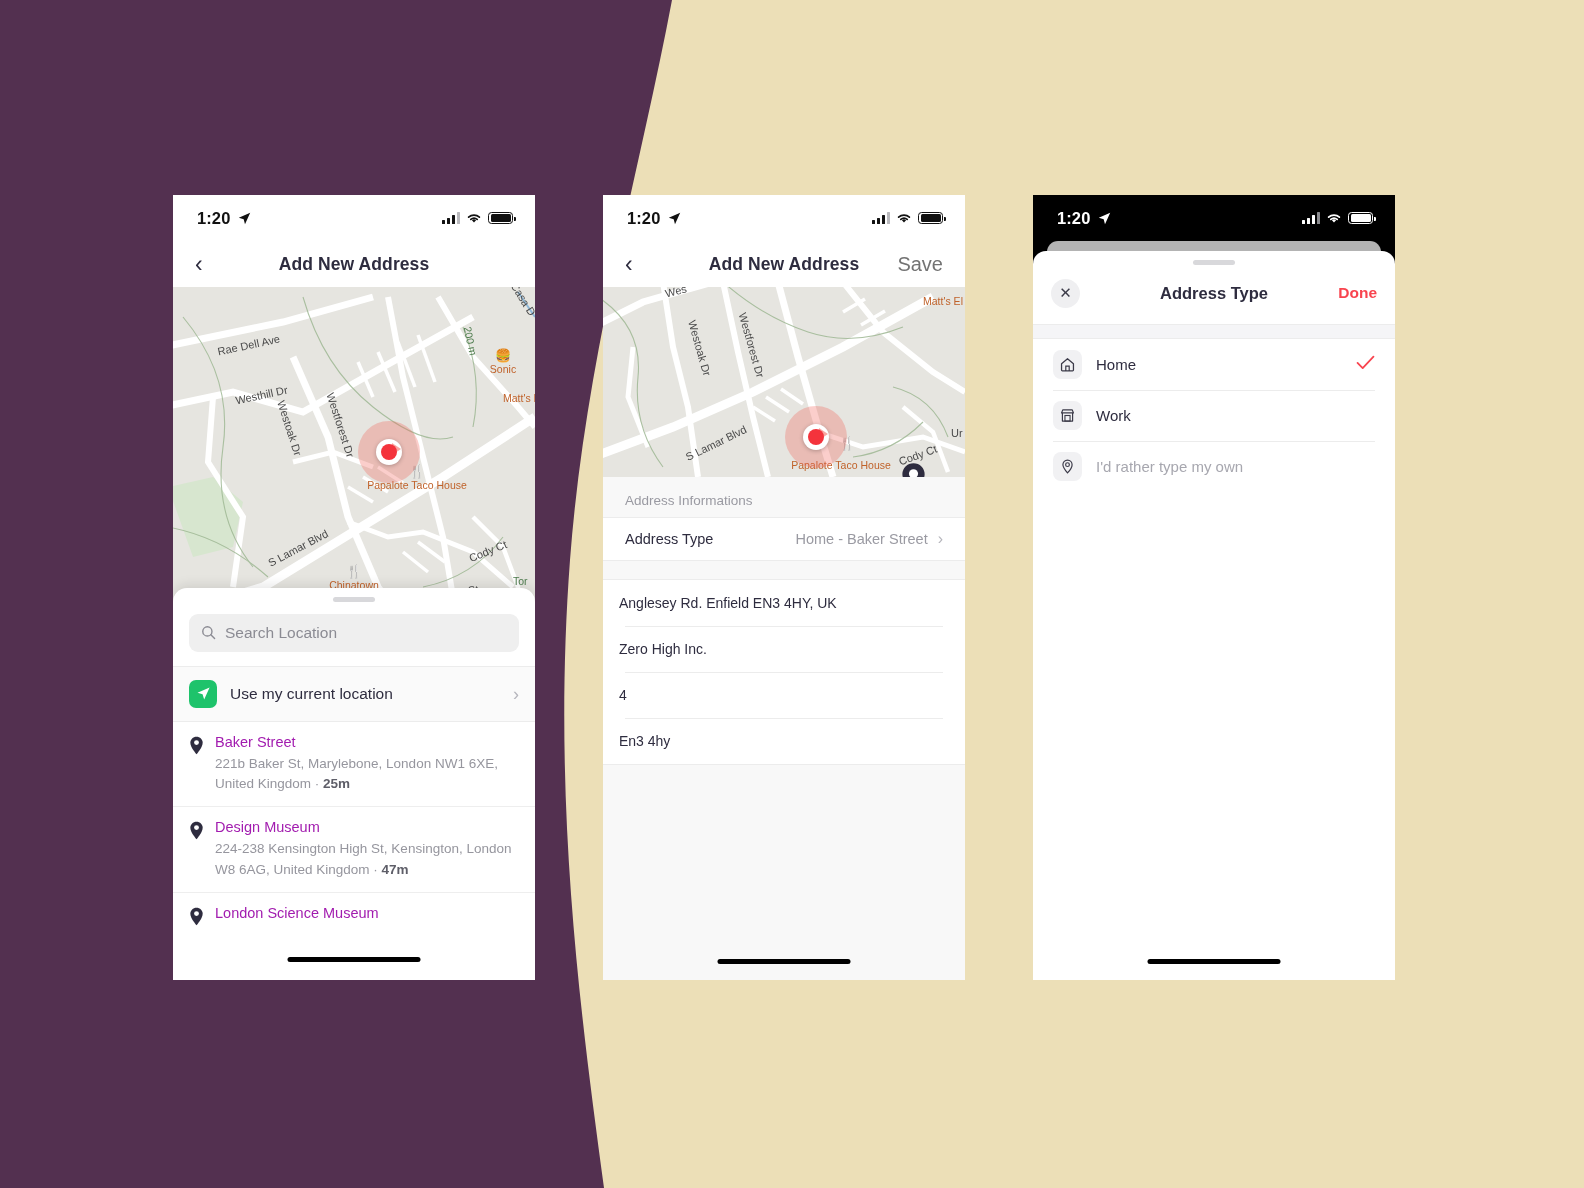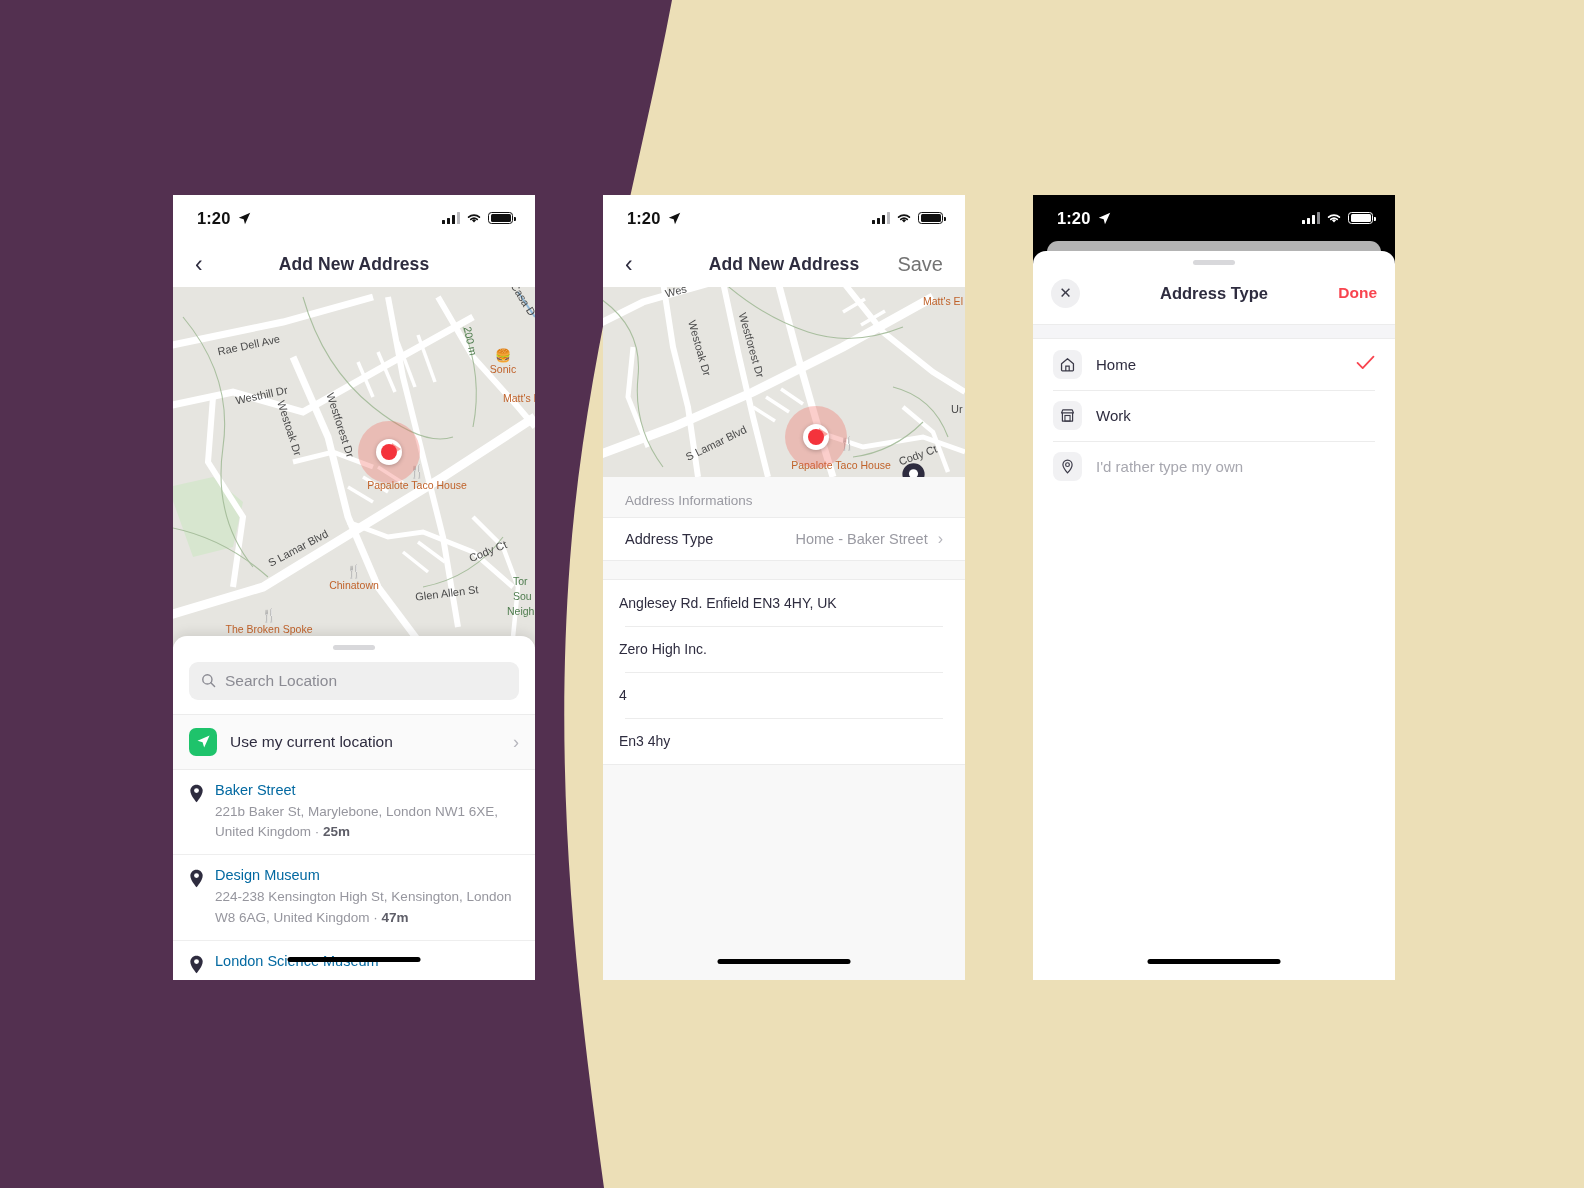--- a/index.html
+++ b/index.html
@@ -94,21 +94,21 @@
 
   .cur-loc { display:flex;align-items:center;gap:13px;padding:13px 16px;
              background:#fafafa;border-top:1px solid #ececec;border-bottom:1px solid #ececec; }
   .cur-loc .badge { width:28px;height:28px;border-radius:7px;background:#1ec36b;
              display:flex;align-items:center;justify-content:center;flex:0 0 auto; }
   .cur-loc .lbl { font-size:15.5px;color:#2e2c3f; }
   .cur-loc .chev { margin-left:auto;color:#b6b6bd;font-size:18px;line-height:1; }
 
   .place { display:flex;gap:11px;padding:12px 16px 11px; border-bottom:1px solid #eeeeee; }
   .place .pico { flex:0 0 auto; margin-top:2px; }
-  .place .pname { font-size:14.5px;color:#0369a1;margin-bottom:4px; }
+  .place .pname { font-size:14.5px;color:#a21caf;margin-bottom:4px; }
   .place .paddr { font-size:13.5px;color:#96969e;line-height:1.55; }
   .place .paddr b { color:#5e5e68;font-weight:bold; }
 
   
   .formwrap { background:#f8f8f8; flex:1; }
   .sect-hdr { font-size:13.5px;color:#9a9aa2;padding:16px 22px 9px; }
   .row { background:#fff;display:flex;align-items:center;padding:13px 22px;
          border-top:1px solid #ececec;border-bottom:1px solid #ececec; }
   .row .k { font-size:14.5px;color:#2e2c3f; }
   .row .v { margin-left:auto;font-size:14.5px;color:#9a9aa2; }
@@ -240,21 +240,21 @@
     <span class="poi" style="left:244px;top:178px"><span class="g">🍴</span>Papalote Taco House</span>
     <span class="poi" style="left:181px;top:278px"><span class="g">🍴</span>Chinatown</span>
     <span class="poi" style="left:96px;top:322px"><span class="g">🍴</span>The Broken Spoke</span>
 
     <div class="userdot" style="left:216px;top:165px">
           <b></b>
           <i></i>
         </div>
   </div>
 
-  <div class="sheet" style="height:344px">
+  <div class="sheet" style="height:392px">
     <div class="grabber"></div>
     <div class="searchwrap">
       <div class="searchbox">
         <svg width="15" height="15" viewBox="0 0 16 16">
           <circle cx="6.8" cy="6.8" r="4.9" stroke="#8b8b93" stroke-width="1.5" fill="none"></circle>
           <path d="M10.5 10.5 L14.5 14.5" stroke="#8b8b93" stroke-width="1.5" stroke-linecap="round"></path>
         </svg>
         <input type="text" placeholder="Search Location" style="">
       </div>
     </div>
@@ -370,21 +370,21 @@
         <path d="M290 100 Q330 110 345 150"></path>
         <path d="M250 170 Q290 165 320 135"></path>
       </g>
     </svg>
 
     <span class="street" style="left:62px;top:-2px;transform:rotate(-14deg)">Wes</span>
     <span class="street" style="left:68px;top:55px;transform:rotate(74deg)">Westoak Dr</span>
     <span class="street" style="left:115px;top:52px;transform:rotate(74deg)">Westforest Dr</span>
     <span class="street" style="left:80px;top:150px;transform:rotate(-26deg)">S Lamar Blvd</span>
     <span class="street" style="left:295px;top:162px;transform:rotate(-20deg)">Cody Ct</span>
-    <span class="street" style="left:348px;top:116px">Ur</span>
+    <span class="street" style="left:348px;top:140px">Ur</span>
 
     <span class="poi" style="left:340px;top:8px">Matt's El</span>
     <span class="poi" style="left:238px;top:172px;color:#c0622a">Papalote Taco House</span>
     <span class="poi" style="left:244px;top:150px">
           <span class="g">🍴</span>
         </span>
 
     <div class="userdot" style="left:213px;top:150px">
           <b></b>
           <i></i>

